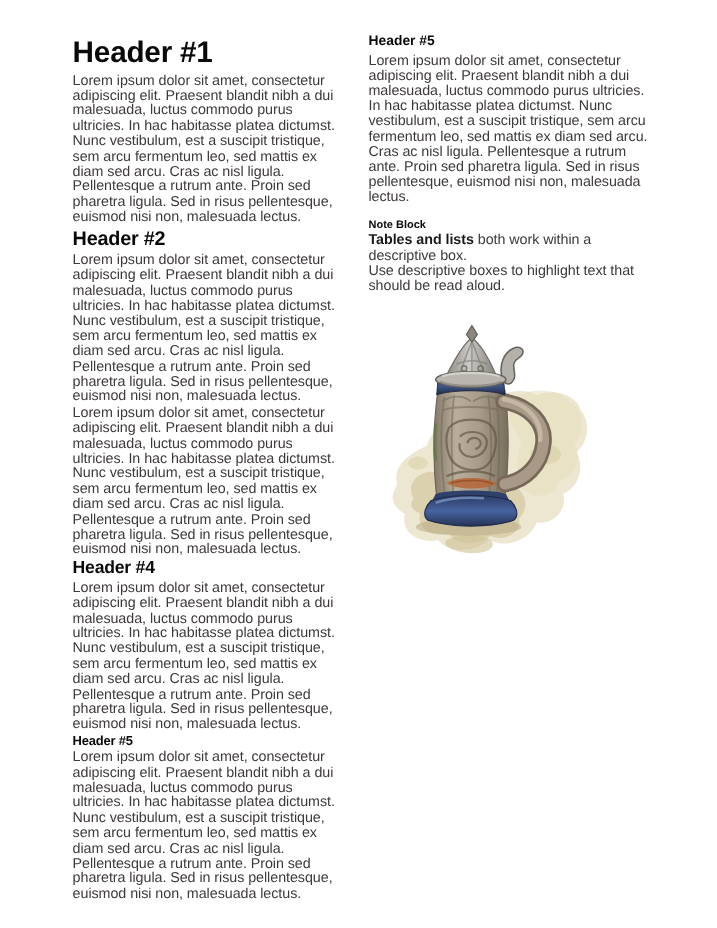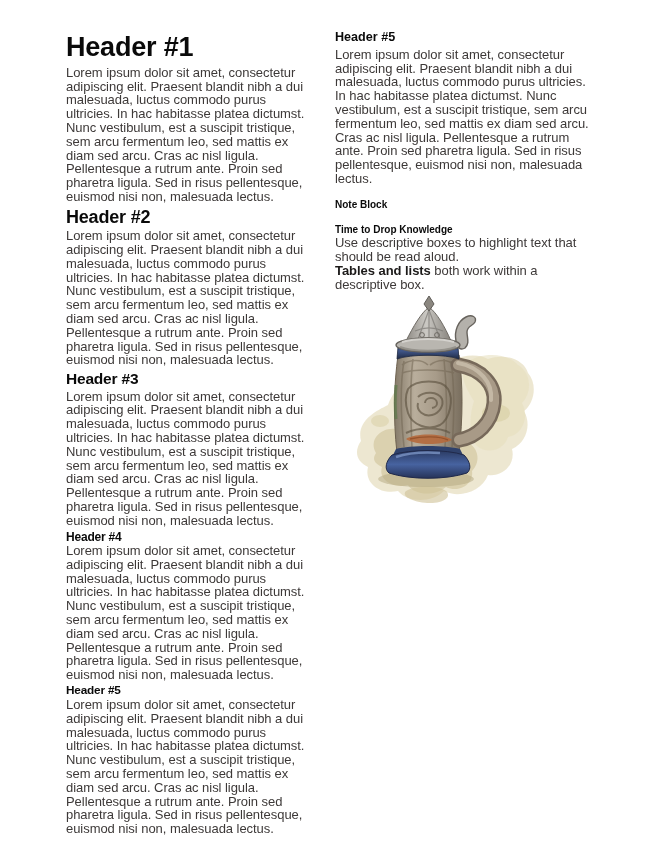--- a/index.html
+++ b/index.html
@@ -12,51 +12,49 @@
   .col-left{left:66px;top:34px;width:265px;}
   .col-right{left:335px;top:31px;width:275px;}
   p.body{
     margin:0 16px 1px 0;font-size:13px;line-height:13.8px;color:#3d3938;
     letter-spacing:-0.05px;
   }
   h1,h2,h3,h4,h5{color:#0a0a0a;font-weight:bold;letter-spacing:-0.2px;}
   h1{font-size:27px;line-height:1.03;margin:0 0 4px 0;}
   h2{font-size:18px;line-height:1.03;margin:4px 0 3px 0;}
   h3{font-size:15.5px;line-height:1.05;margin:4px 0 2px 0;}
-  h4{font-size:12px;line-height:1.05;margin:3px 0 1px 0;}
+  h4{font-size:16px;line-height:1.05;margin:3px 0 1px 0;}
   h5{font-size:11.8px;line-height:1.1;margin:2px 0 1px 0;}
   .h5r{font-size:12.6px;line-height:1.1;margin:0 0 3px 0;color:#0a0a0a;font-weight:bold;}
   .mini-label{font-size:10px;line-height:13px;font-weight:bold;color:#0a0a0a;margin:12px 0 0 0;}
   .bold-run{font-weight:bold;color:#1c1a19;}
   .stein-wrap{position:absolute;left:11px;top:262px;width:204px;height:220px;}
   svg{display:block;}
 </style>
 </head>
 <body>
 
 <div class="col col-left">
   <h1>Header #1</h1>
   <p class="body">Lorem ipsum dolor sit amet, consectetur adipiscing elit. Praesent blandit nibh a dui malesuada, luctus commodo purus ultricies. In hac habitasse platea dictumst. Nunc vestibulum, est a suscipit tristique, sem arcu fermentum leo, sed mattis ex diam sed arcu. Cras ac nisl ligula. Pellentesque a rutrum ante. Proin sed pharetra ligula. Sed in risus pellentesque, euismod nisi non, malesuada lectus.</p>
   <h2>Header #2</h2>
   <p class="body">Lorem ipsum dolor sit amet, consectetur adipiscing elit. Praesent blandit nibh a dui malesuada, luctus commodo purus ultricies. In hac habitasse platea dictumst. Nunc vestibulum, est a suscipit tristique, sem arcu fermentum leo, sed mattis ex diam sed arcu. Cras ac nisl ligula. Pellentesque a rutrum ante. Proin sed pharetra ligula. Sed in risus pellentesque, euismod nisi non, malesuada lectus.</p>
-  <h3>Header #3</h3>
   <p class="body">Lorem ipsum dolor sit amet, consectetur adipiscing elit. Praesent blandit nibh a dui malesuada, luctus commodo purus ultricies. In hac habitasse platea dictumst. Nunc vestibulum, est a suscipit tristique, sem arcu fermentum leo, sed mattis ex diam sed arcu. Cras ac nisl ligula. Pellentesque a rutrum ante. Proin sed pharetra ligula. Sed in risus pellentesque, euismod nisi non, malesuada lectus.</p>
   <h4>Header #4</h4>
   <p class="body">Lorem ipsum dolor sit amet, consectetur adipiscing elit. Praesent blandit nibh a dui malesuada, luctus commodo purus ultricies. In hac habitasse platea dictumst. Nunc vestibulum, est a suscipit tristique, sem arcu fermentum leo, sed mattis ex diam sed arcu. Cras ac nisl ligula. Pellentesque a rutrum ante. Proin sed pharetra ligula. Sed in risus pellentesque, euismod nisi non, malesuada lectus.</p>
   <h5>Header #5</h5>
   <p class="body">Lorem ipsum dolor sit amet, consectetur adipiscing elit. Praesent blandit nibh a dui malesuada, luctus commodo purus ultricies. In hac habitasse platea dictumst. Nunc vestibulum, est a suscipit tristique, sem arcu fermentum leo, sed mattis ex diam sed arcu. Cras ac nisl ligula. Pellentesque a rutrum ante. Proin sed pharetra ligula. Sed in risus pellentesque, euismod nisi non, malesuada lectus.</p>
 </div>
 
 <div class="col col-right">
   <div class="h5r">Header #5</div>
   <p class="body">Lorem ipsum dolor sit amet, consectetur adipiscing elit. Praesent blandit nibh a dui malesuada, luctus commodo purus ultricies. In hac habitasse platea dictumst. Nunc vestibulum, est a suscipit tristique, sem arcu fermentum leo, sed mattis ex diam sed arcu. Cras ac nisl ligula. Pellentesque a rutrum ante. Proin sed pharetra ligula. Sed in risus pellentesque, euismod nisi non, malesuada lectus.</p>
   <div class="mini-label">Note Block</div>
-  <div class="mini-label">Time to Drop Knowledge</div>
+  <p class="body"><span class="bold-run">Tables and lists</span><span> both work within a descriptive box.</span></p>
   <p class="body">Use descriptive boxes to highlight text that should be read aloud.</p>
-  <p class="body"><span class="bold-run">Tables and lists</span><span> both work within a descriptive box.</span></p>
 
   <div class="stein-wrap">
     <svg width="204" height="220" viewBox="0 0 204 220" role="img" aria-label="watercolor illustration of a German beer stein with pewter lid">
       <defs>
         <linearGradient id="gBody" x1="0" y1="0" x2="1" y2="0">
           <stop offset="0" stop-color="#857a69"></stop>
           <stop offset="0.3" stop-color="#b9ae9c"></stop>
           <stop offset="0.62" stop-color="#a79b89"></stop>
           <stop offset="1" stop-color="#796e5e"></stop>
         </linearGradient>

